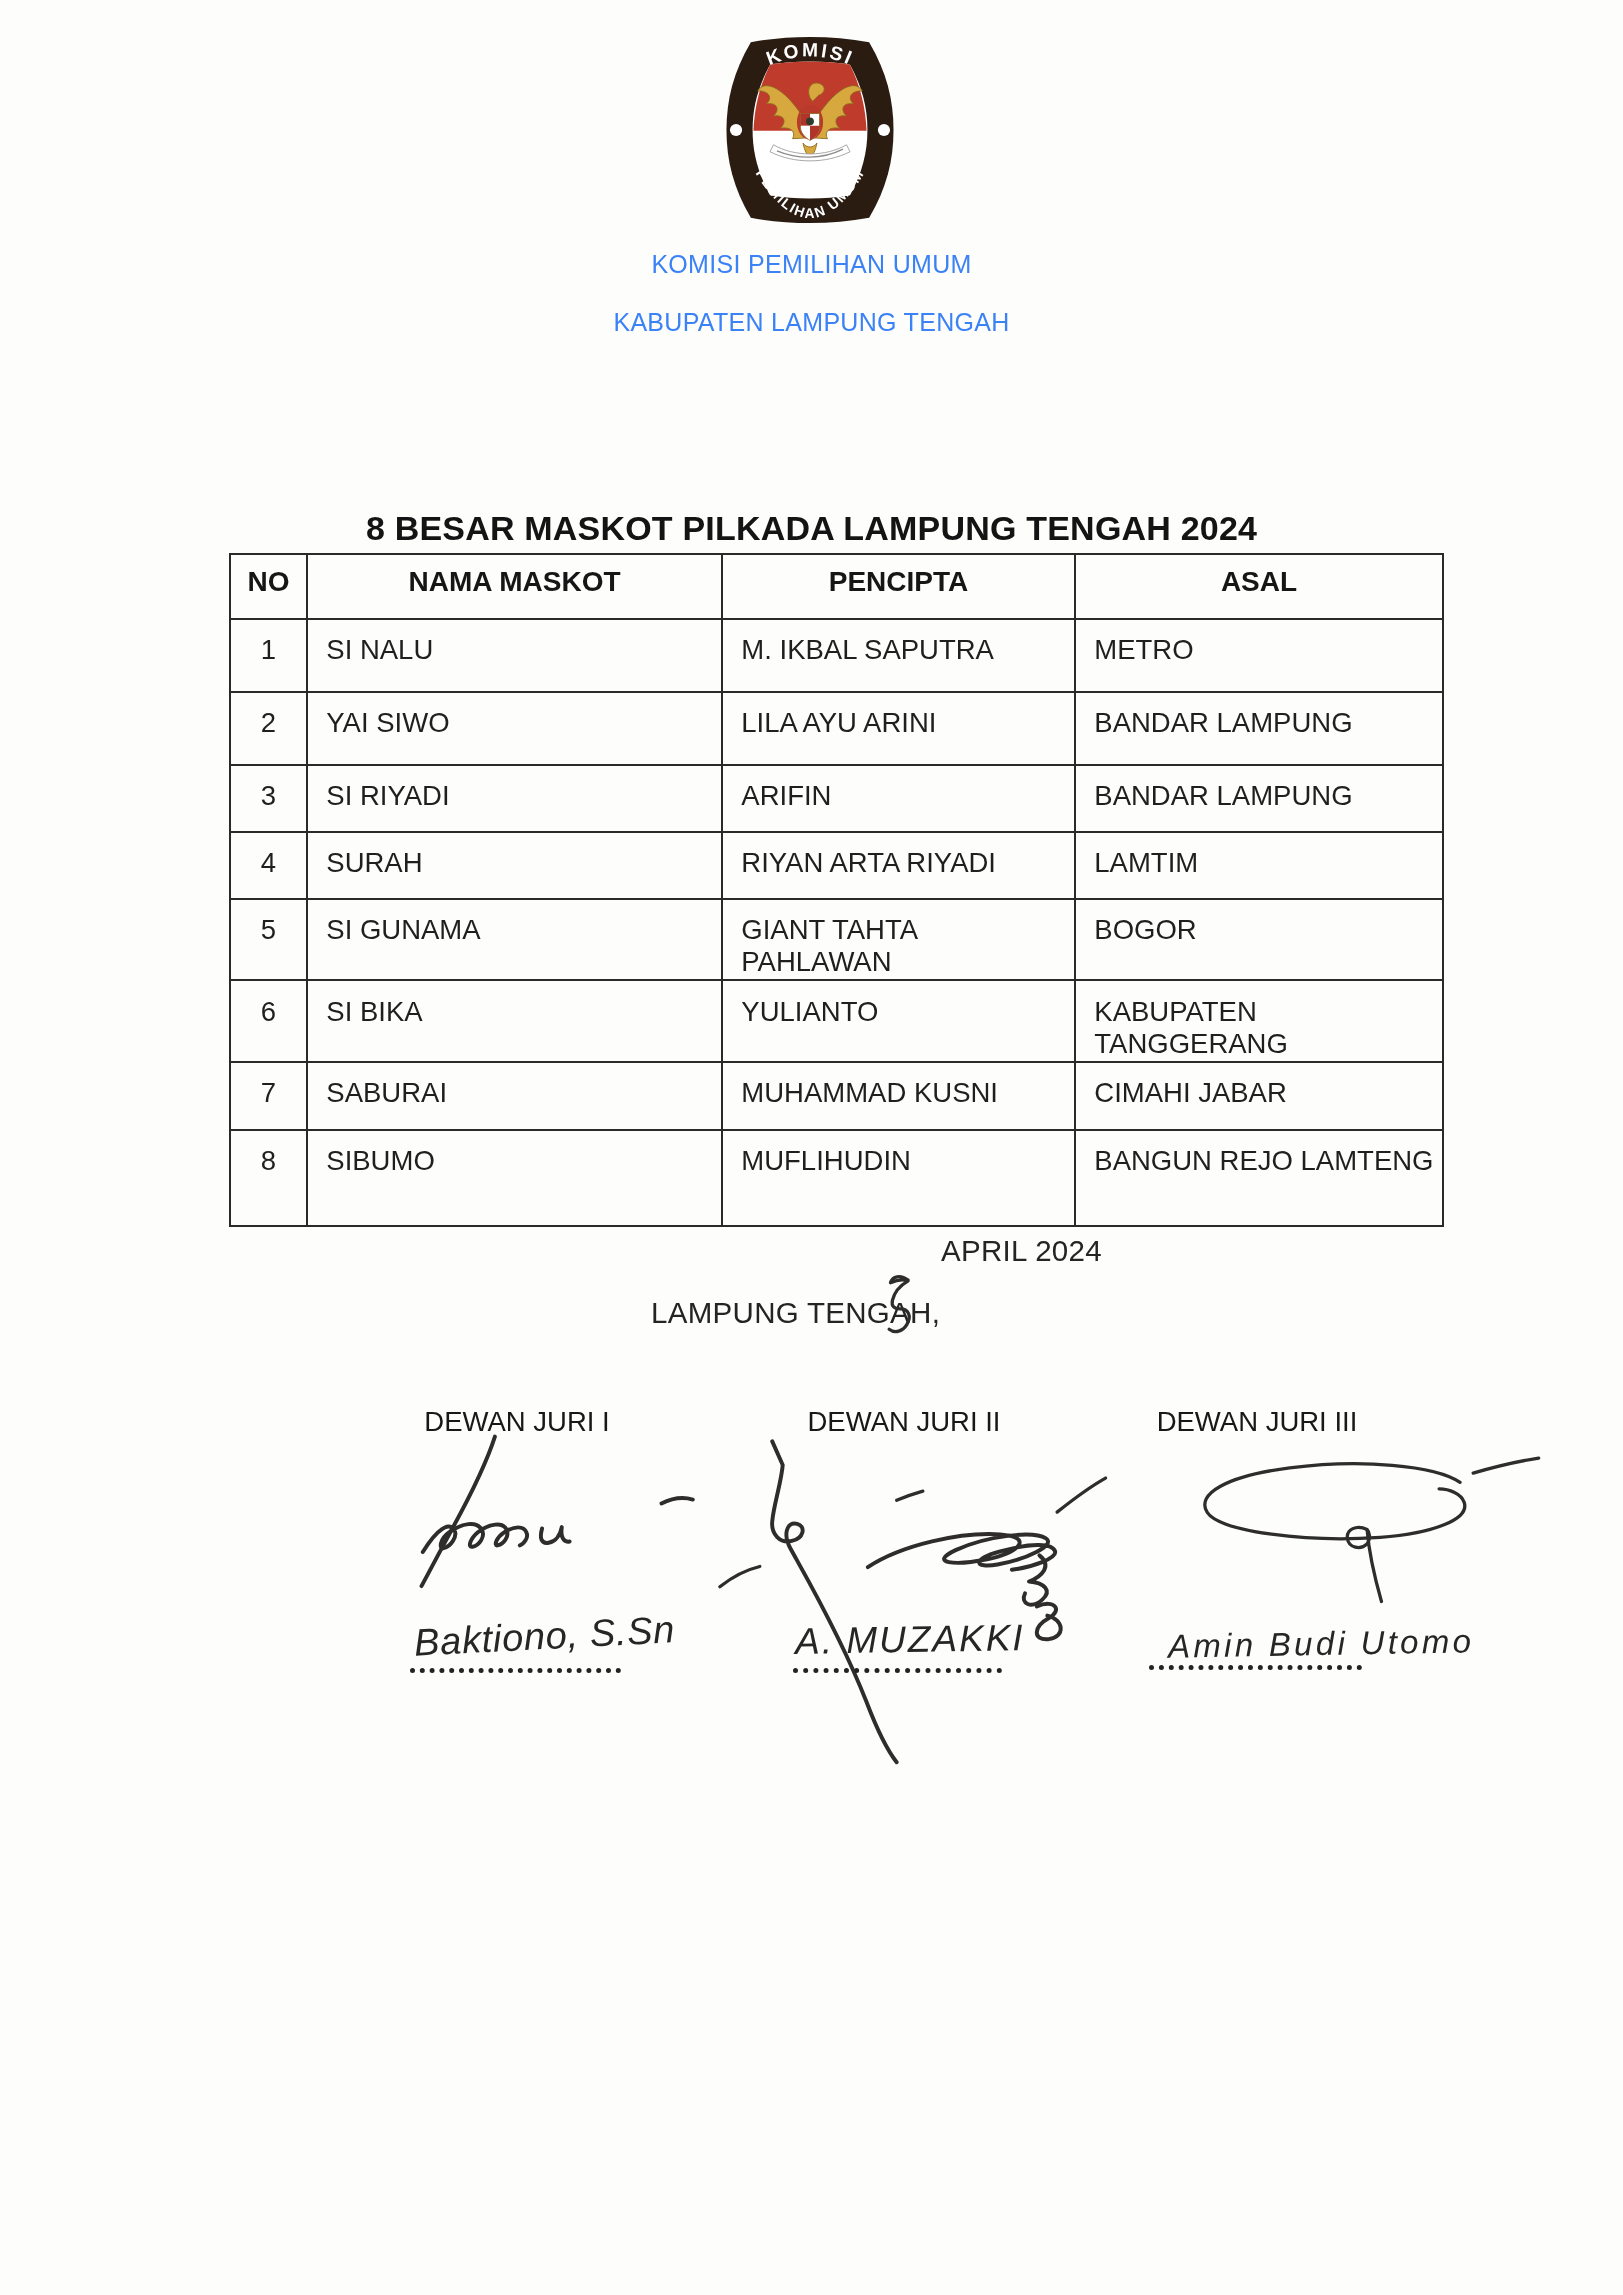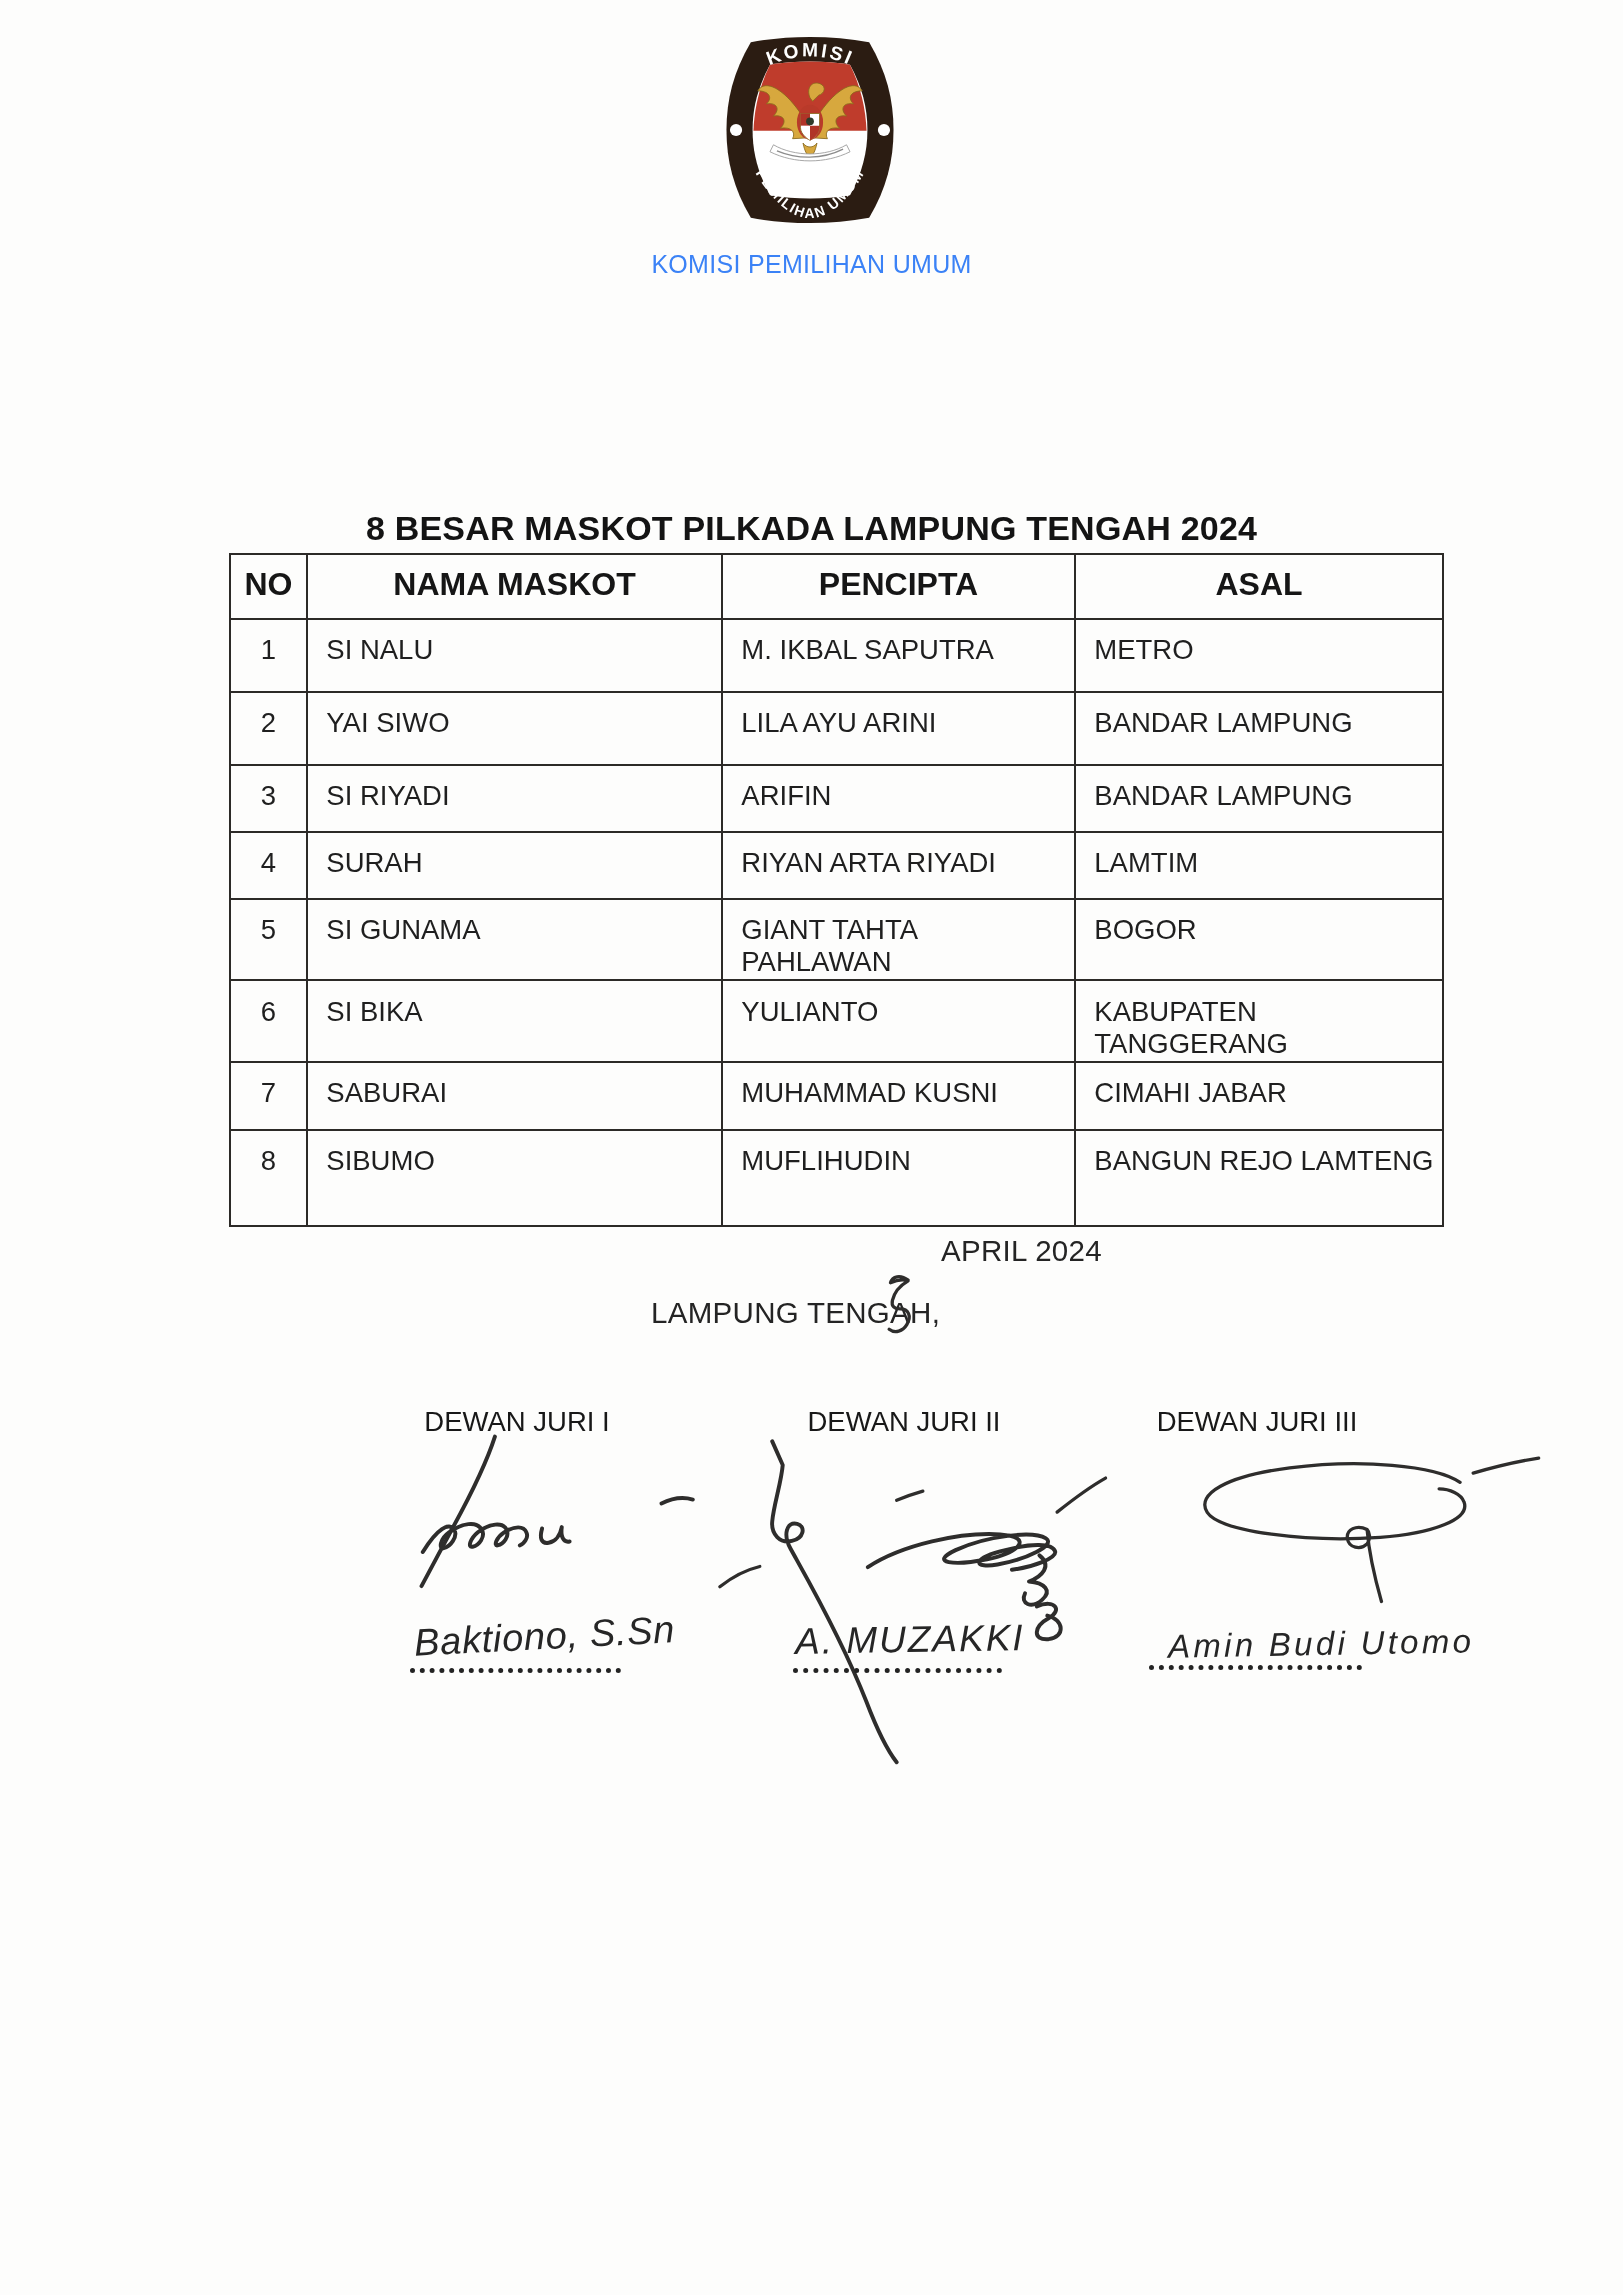--- a/index.html
+++ b/index.html
@@ -13,21 +13,21 @@
   .doc-title{font-weight:bold;font-size:34px;letter-spacing:0.2px;color:#141414;}
   table.maskot{
     border-collapse:collapse;table-layout:fixed;
     position:absolute;left:229px;top:553px;width:1212px;
     font-size:27.5px;color:#1f1f1f;
   }
   table.maskot th,table.maskot td{
     border:2px solid #2c2a27;vertical-align:top;overflow:hidden;
   }
   table.maskot thead th{
-    font-weight:bold;text-align:center;padding-top:10.5px;font-size:32px;color:#161616;
+    font-weight:bold;text-align:center;padding-top:10.5px;font-size:28px;color:#161616;
   }
   table.maskot td{padding-top:14.4px;}
   td.no-cell{text-align:center;}
   td.txt-cell{padding-left:18.3px;text-align:left;}
   tr.hrow{height:65px;}
   tr.r1{height:73px;} tr.r2{height:73px;} tr.r3{height:67px;} tr.r4{height:67px;}
   tr.r5{height:65px;} tr.r6{height:67px;} tr.r7{height:68px;} tr.r8{height:96px;}
   .dateline-text{font-size:29.5px;color:#242424;letter-spacing:0.3px;white-space:nowrap;}
   .jury-label{font-weight:normal;font-size:27.5px;color:#181818;transform:translateX(-50%);white-space:nowrap;}
   .hand{font-style:italic;color:#262626;white-space:nowrap;}
@@ -70,20 +70,21 @@
         <path d="M100 106 h11 v2 c0 9 -11 15 -11 15 Z" fill="#b03427"></path>
         <circle cx="100" cy="101" r="4.5" fill="#2f3b2a"></circle>
         <path d="M92 126 C96 146 104 146 108 126 C104 132 96 132 92 126 Z" fill="#d7a83e" stroke="#8a6a1d" stroke-width="1"></path>
         <path d="M58 128 C82 142 118 142 142 128 L146 136 C118 150 82 150 54 136 Z" fill="#ffffff" stroke="#9a9a9a" stroke-width="1"></path>
         <path d="M62 135 C86 145 114 145 138 133" fill="none" stroke="#8c8c8c" stroke-width="1.5"></path>
       </g>
     </svg>
   </div>
 
   <div class="abs center-x org-line" style="top:250px;">KOMISI PEMILIHAN UMUM</div>
+  <div class="abs center-x org-line" style="top:308px;">KABUPATEN LAMPUNG TENGAH</div>
 
   <div class="abs center-x doc-title" style="top:509px;">8 BESAR MASKOT PILKADA LAMPUNG TENGAH 2024</div>
 
   <table class="maskot">
     <colgroup>
         <col style="width:77px">
         <col style="width:415px">
         <col style="width:353px">
         <col style="width:368px">
       </colgroup>

